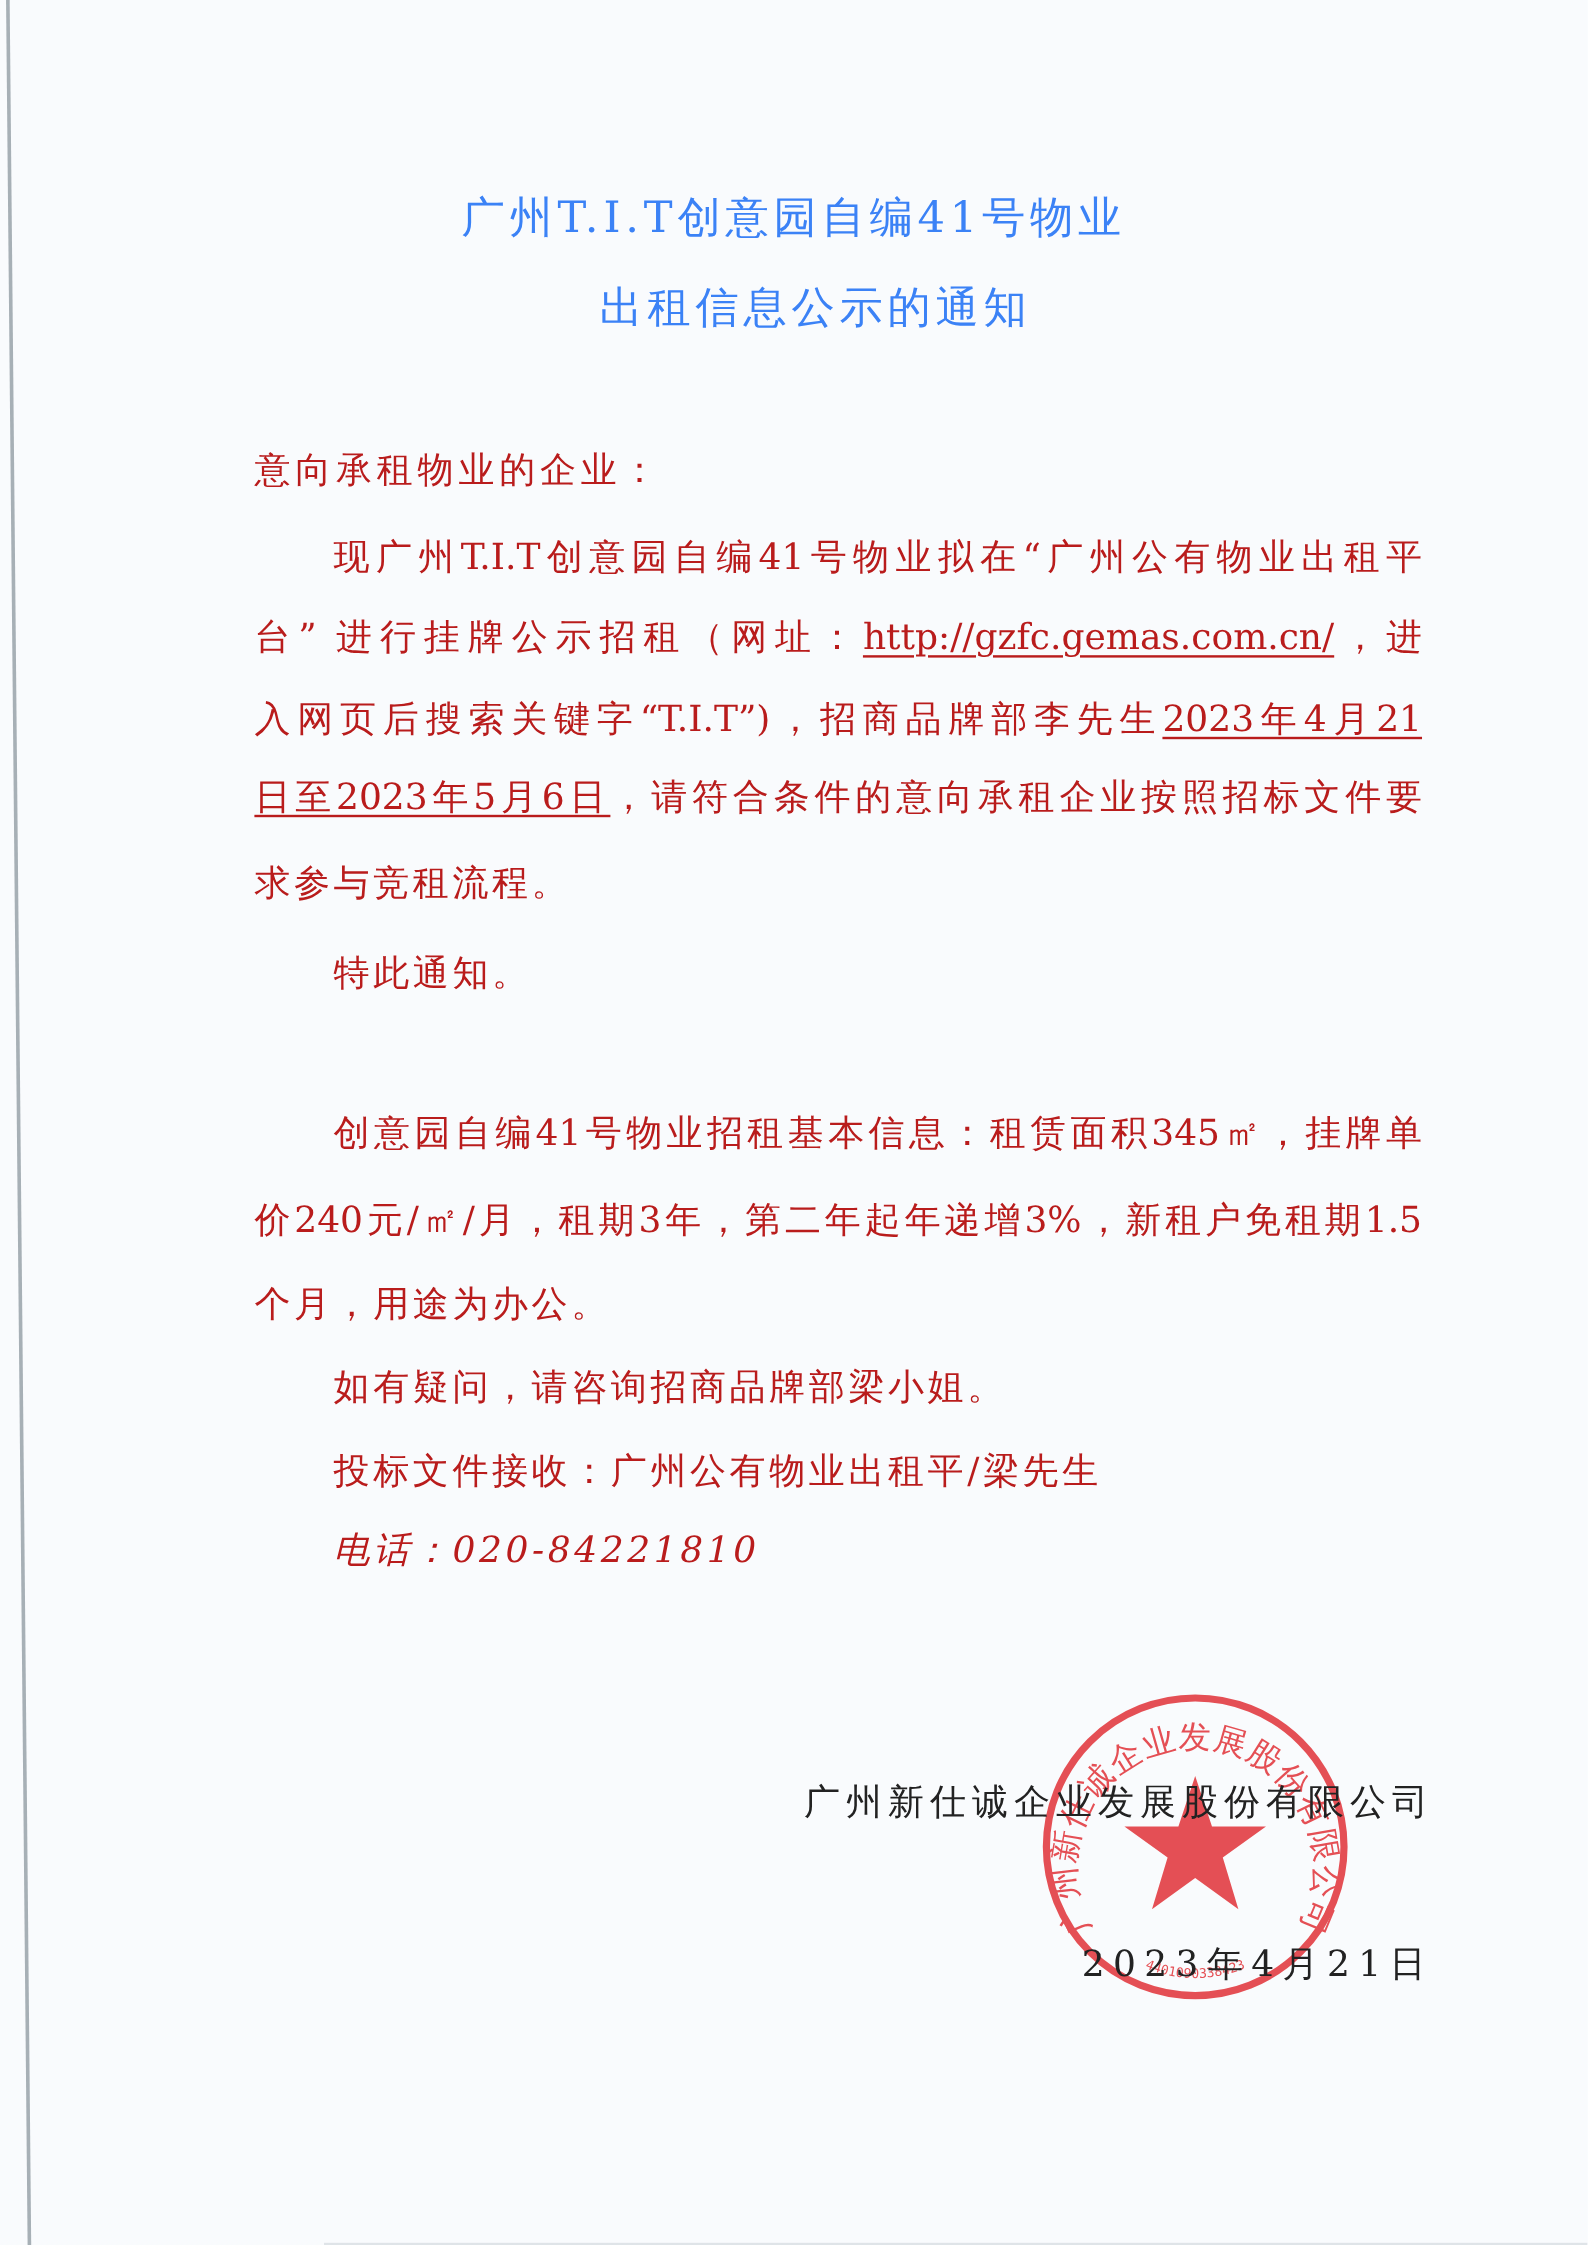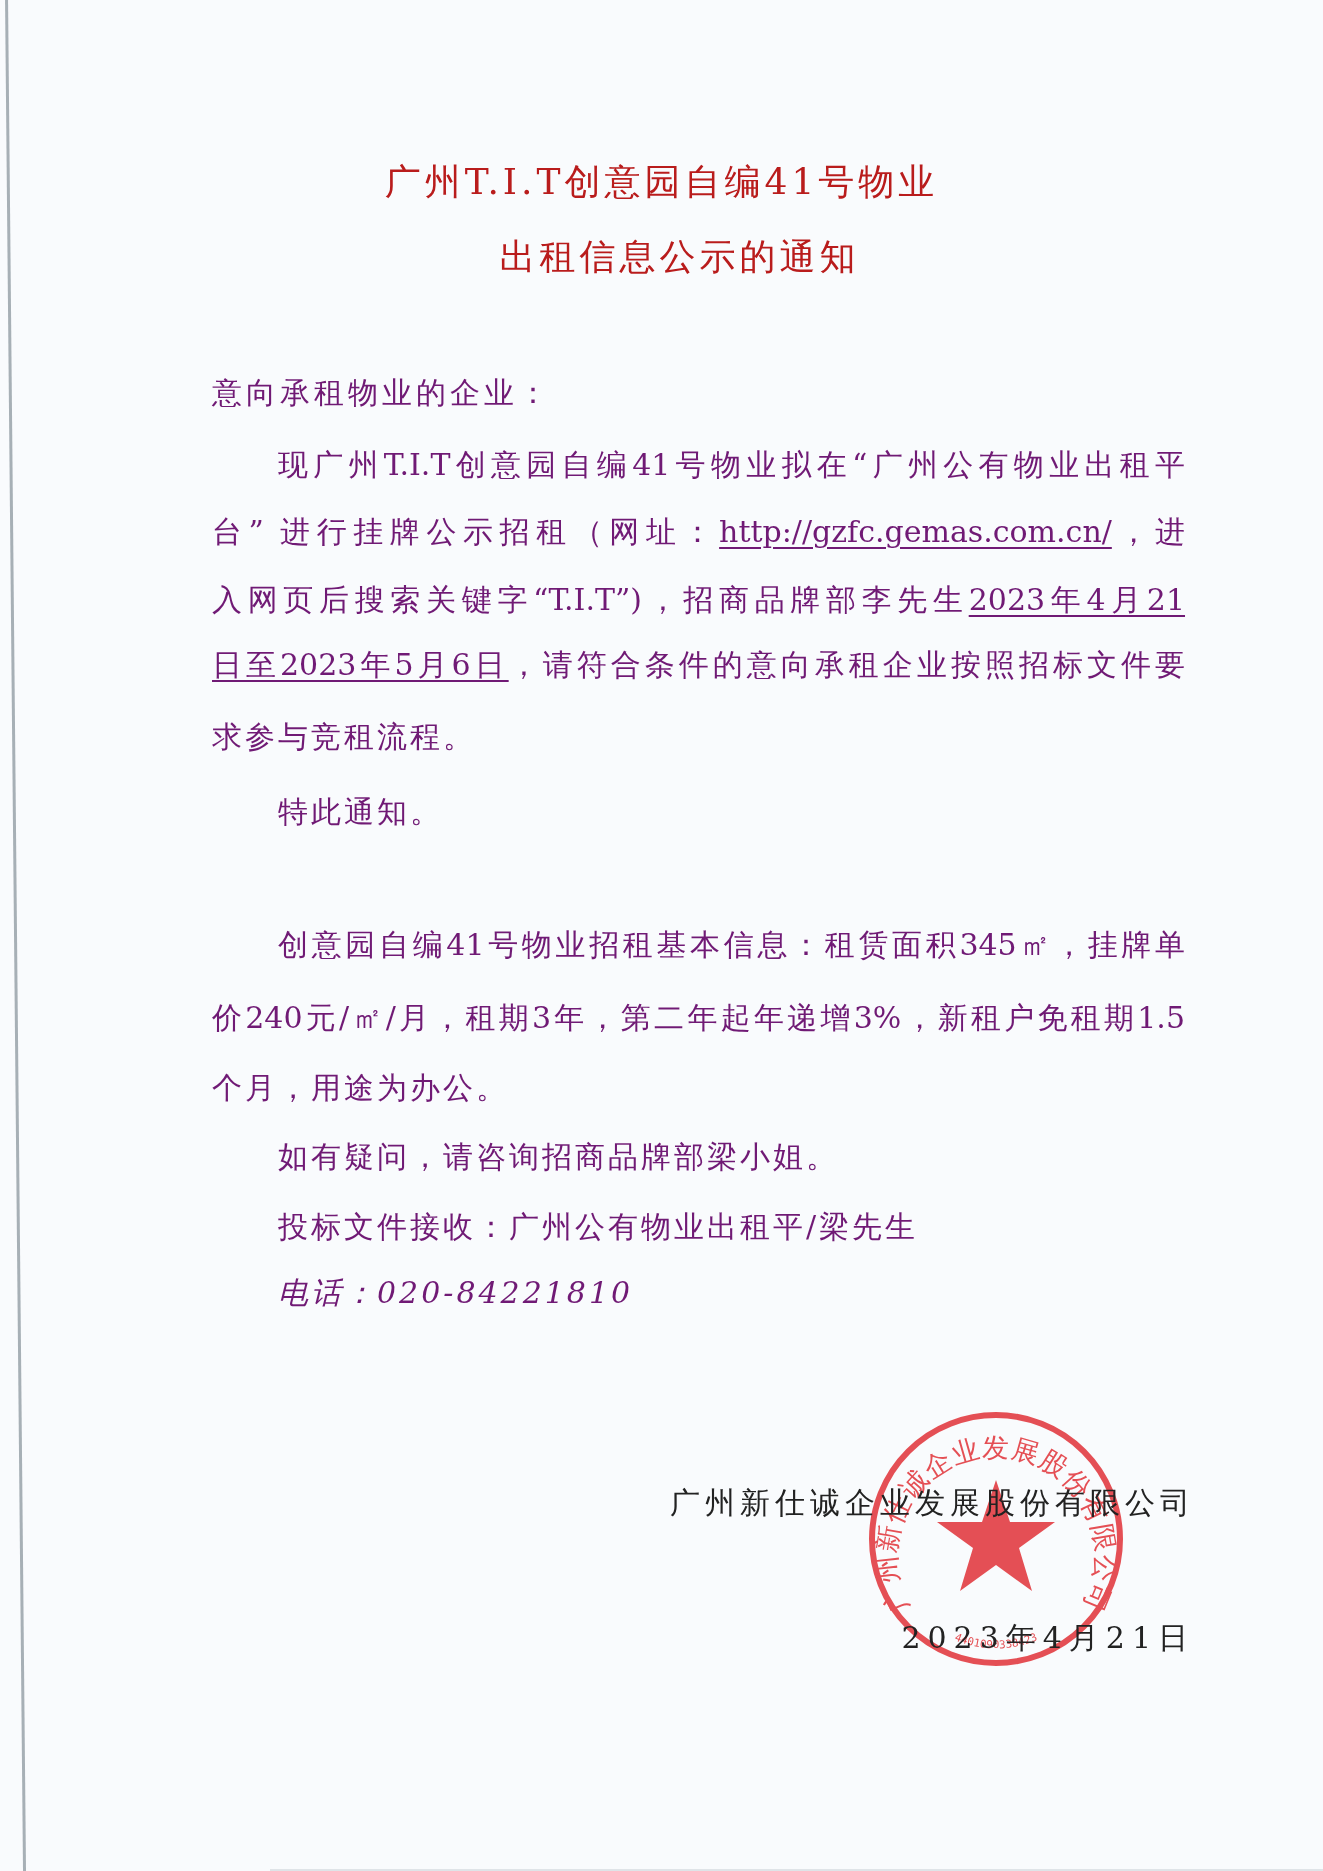--- a/index.html
+++ b/index.html
@@ -11,26 +11,26 @@
   }
   .edge-line {
     position: absolute; left: 5px; top: -5px; width: 3px; height: 1885px;
     background: #a7b0b6; transform-origin: top left; transform: rotate(-0.55deg);
   }
   .bottom-line {
     position: absolute; left: 270px; right: 0; bottom: 0; height: 2px; background: #dfe4e8;
   }
   .title {
     position: absolute; left: 0; width: 1323px; text-align: center;
-    font-size: 36px; line-height: 44px; letter-spacing: 4px; color: #b91c1c;
+    font-size: 36px; line-height: 44px; letter-spacing: 4px; color: #3b82f6;
   }
   .line {
     position: absolute; left: 212px; width: 973px; height: 40px;
     font-size: 30px; line-height: 40px; white-space: nowrap;
-    text-align: justify; text-align-last: justify; color: #701a75;
+    text-align: justify; text-align-last: justify; color: #b91c1c;
   }
   .line.free { text-align: left; text-align-last: auto; letter-spacing: 3px; }
   .indent { left: 278px; width: 907px; }
   .u { text-decoration: underline; text-decoration-thickness: 2px; text-underline-offset: 5px; }
   .sig {
     position: absolute; font-size: 30px; line-height: 40px; white-space: nowrap;
     letter-spacing: 5px; color: #222; z-index: 3;
   }
   .stamp {
     position: absolute; left: 865px; top: 1408px; width: 262px; height: 262px;

